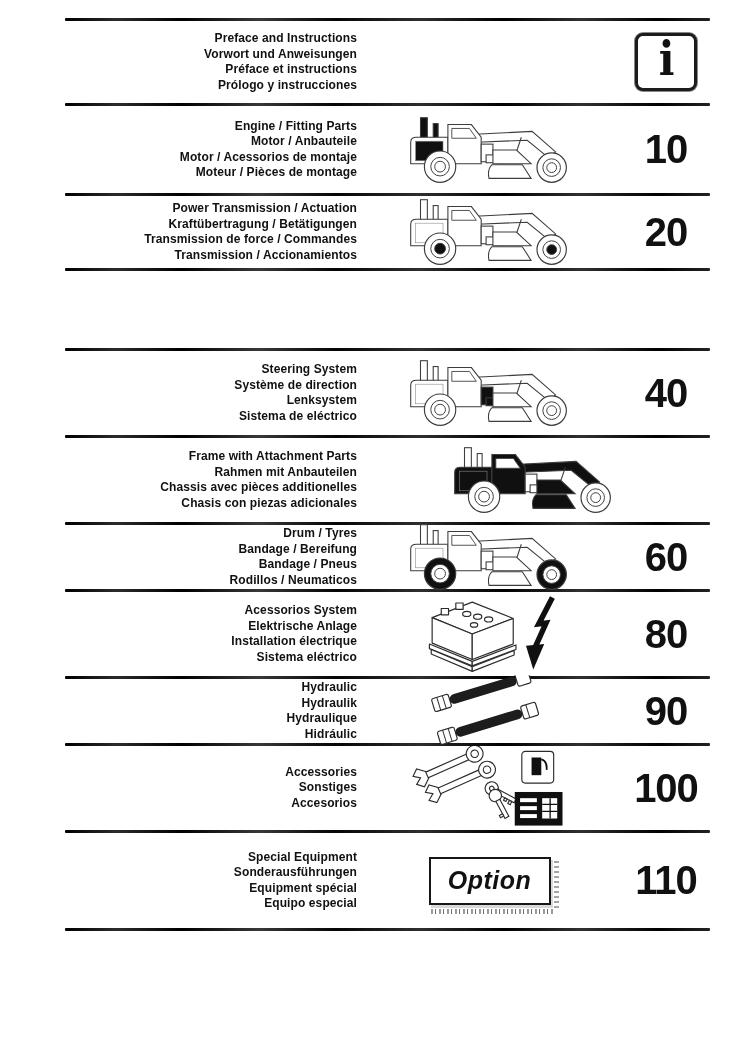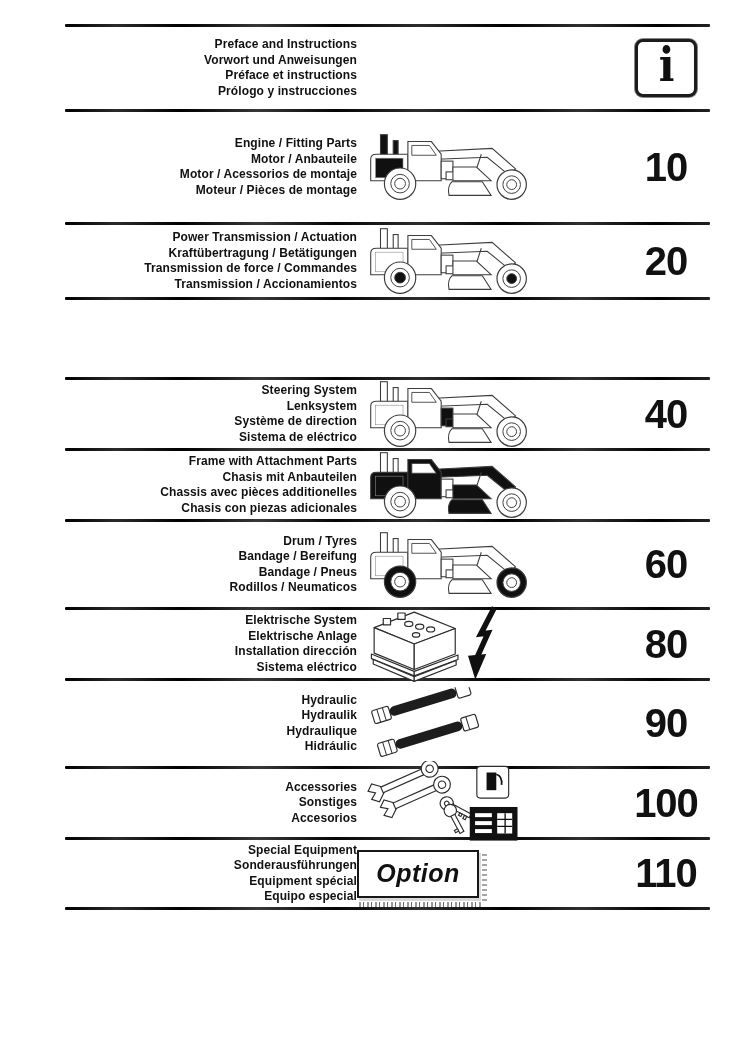--- a/index.html
+++ b/index.html
@@ -5,41 +5,41 @@
   html,body{margin:0;padding:0;background:#f5f5f3;}
   .page{
     position:relative;
     width:750px;height:1058px;
     background:#ffffff;
     font-family:"Liberation Sans", sans-serif;
     color:#111;
     overflow:hidden;
   }
   .content{
-    position:absolute;left:65px;top:24px;width:645px;
+    position:absolute;left:65px;top:18px;width:645px;
   }
   .rule{
     height:3px;
     background:linear-gradient(90deg,#000 0%,#2b2b2b 8%,#000 18%,#383838 30%,#050505 42%,#2e2e2e 55%,#000 68%,#303030 80%,#000 92%,#222 100%);
     border-radius:1px;
   }
   .row{
     display:flex;align-items:center;
   }
-  .h85{height:82px}.h90{height:110px}.h95{height:72px}
-  .h87{height:68px}.h88{height:85px}.h82{height:67px}
+  .h85{height:82px}.h90{height:87px}.h95{height:72px}
+  .h87{height:84px}.h88{height:64px}.h82{height:95px}
   .spacer{height:77px}
   .labels{
     width:292px;flex:0 0 292px;
     text-align:right;
     font-weight:bold;font-size:12px;line-height:15.5px;
     letter-spacing:0.1px;
   }
   .illus{
-    flex:1 1 auto;display:flex;align-items:center;
+    flex:1 1 auto;display:flex;align-items:center;justify-content:center;
   }
   .numcol{
     width:88px;flex:0 0 88px;
     display:flex;align-items:center;justify-content:center;
     font-weight:bold;font-size:40px;letter-spacing:-1px;
     font-stretch:condensed;
   }
   .infobox{
     width:56px;height:52px;
     border:3px solid #1c1c1c;border-radius:8px;
@@ -237,37 +237,37 @@
       <div class="numcol">20</div>
     </div>
     <div class="rule"></div>
 
     <div class="row spacer"></div>
     <div class="rule"></div>
 
     <div class="row h87">
       <div class="labels">
         <div>Steering System</div>
+        <div>Système de direction</div>
         <div>Lenksystem</div>
-        <div>Système de direction</div>
         <div>Sistema de eléctrico</div>
       </div>
       <div class="illus">
         <svg class="v40" width="186" height="80" viewBox="0 0 190 80">
             <use href="#loader"></use>
           </svg>
       </div>
       <div class="numcol">40</div>
     </div>
     <div class="rule"></div>
 
     <div class="row h87">
       <div class="labels">
         <div>Frame with Attachment Parts</div>
-        <div>Chasis mit Anbauteilen</div>
+        <div>Rahmen mit Anbauteilen</div>
         <div>Chassis avec pièces additionelles</div>
         <div>Chasis con piezas adicionales</div>
       </div>
       <div class="illus">
         <svg class="v50" width="186" height="80" viewBox="0 0 190 80">
             <use href="#loader"></use>
           </svg>
       </div>
     </div>
     <div class="rule"></div>
@@ -283,23 +283,23 @@
         <svg class="v60" width="186" height="80" viewBox="0 0 190 80">
             <use href="#loader"></use>
           </svg>
       </div>
       <div class="numcol">60</div>
     </div>
     <div class="rule"></div>
 
     <div class="row h87">
       <div class="labels">
-        <div>Elektrische System</div>
+        <div>Acessorios System</div>
         <div>Elektrische Anlage</div>
-        <div>Installation dirección</div>
+        <div>Installation électrique</div>
         <div>Sistema eléctrico</div>
       </div>
       <div class="illus">
         <svg width="150" height="82" viewBox="0 0 155 90">
             <use href="#battery"></use>
           </svg>
       </div>
       <div class="numcol">80</div>
     </div>
     <div class="rule"></div>

